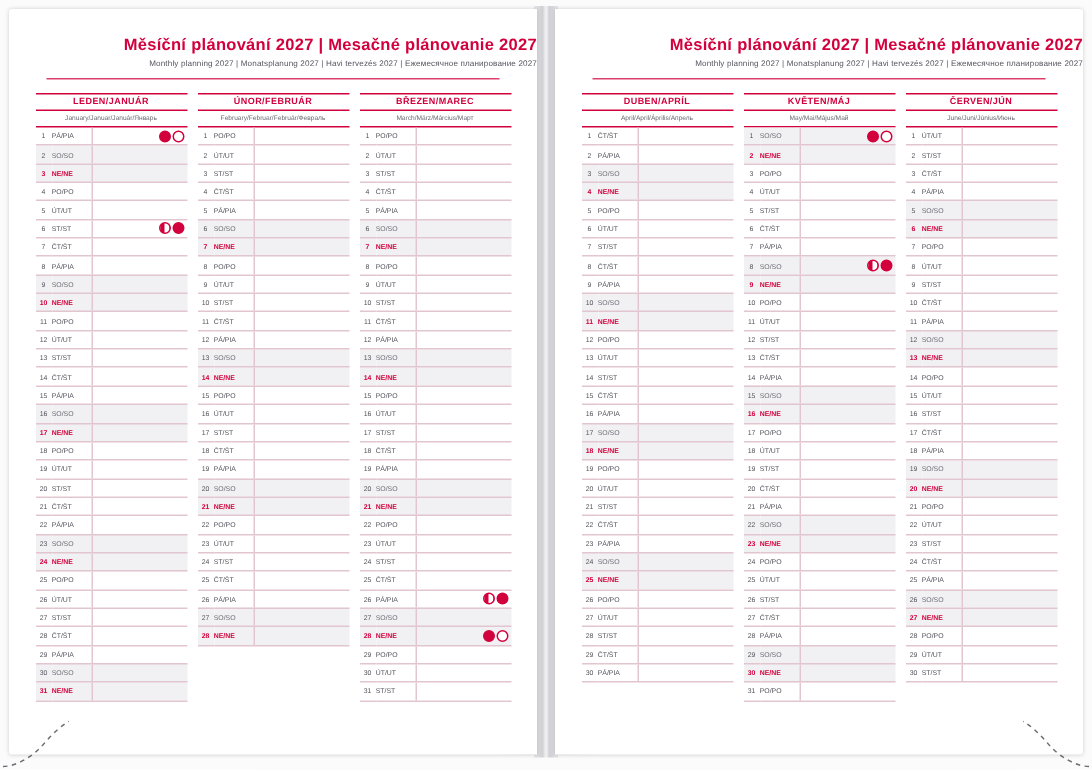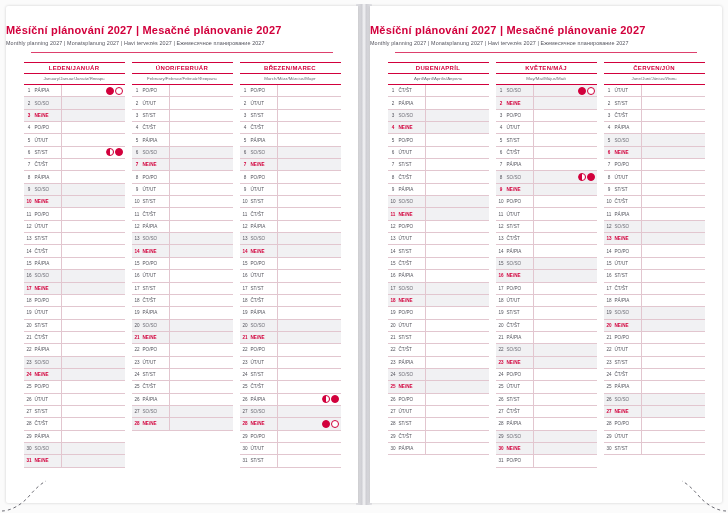--- a/index.html
+++ b/index.html
@@ -29,21 +29,21 @@
     background:linear-gradient(to right,rgba(0,0,0,0) 0%,rgba(0,0,0,.12) 100%);pointer-events:none;}
   .spine-shadow-r{position:absolute;left:370px;top:6px;width:28px;height:497px;
     background:linear-gradient(to left,rgba(0,0,0,0) 0%,rgba(0,0,0,.12) 100%);pointer-events:none;}
 
   
   .curl{position:absolute;bottom:0;width:46px;height:34px;}
   .curl.left{left:0;}
   .curl.right{right:0;}
 
   
-  .hdr{ text-align:left; }
+  .hdr{ text-align:right; }
   .hdr .title{
     color:#d2003c;font-weight:bold;font-size:11px;letter-spacing:.2px;
     margin-top:18px;
   }
   .hdr .sub{
     color:#55555f;font-size:5.4px;margin-top:4px;letter-spacing:.1px;
   }
   .hdr .rule{
     width:86%;margin:6px auto 0;height:1px;background:#d2003c;opacity:.75;
   }

